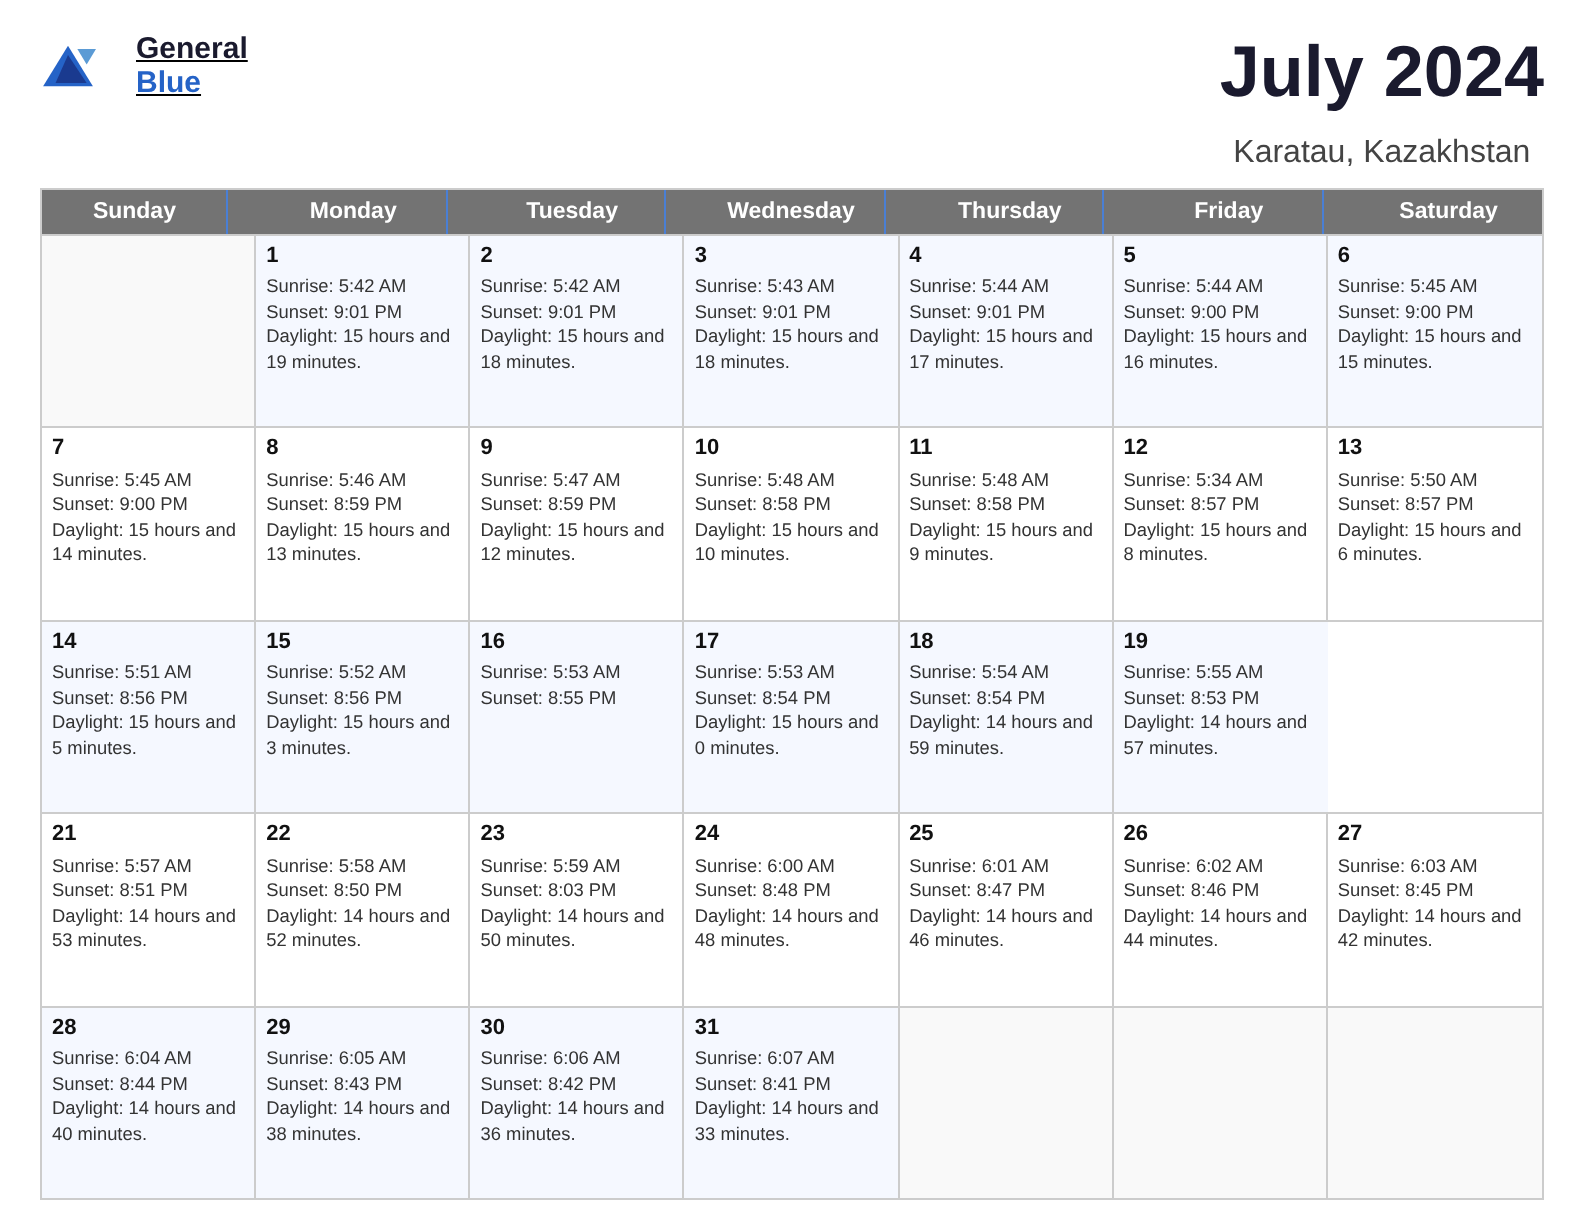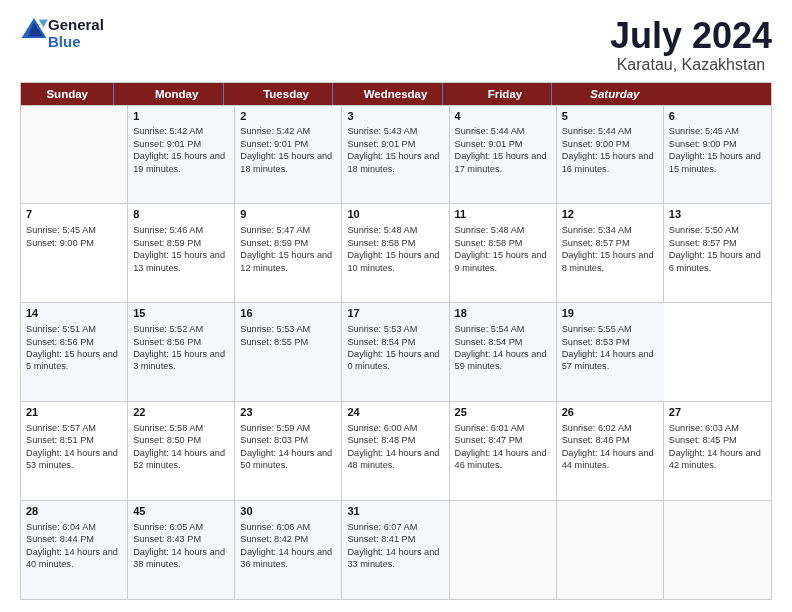--- a/index.html
+++ b/index.html
@@ -18,60 +18,63 @@
       flex-direction: column;
     }
     .header {
       display: flex;
       justify-content: space-between;
       align-items: flex-start;
       margin-bottom: 8px;
     }
     .logo {
       display: flex;
-      gap: 0;
+      align-items: center;
+      gap: 20px;
+      text-decoration: underline;
     }
     .logo-icon {
       width: 28px;
       height: 24px;
     }
     .title-block {
       text-align: center;
     }
     .main-title {
       font-size: 36px;
       font-weight: bold;
       color: #1a1a2e;
       line-height: 1.1;
     }
     .subtitle {
       font-size: 16px;
       color: #444;
+      margin-top: 12px;
     }
     .calendar {
       flex: 1;
       display: flex;
       flex-direction: column;
       border: 1px solid #ccc;
     }
     .cal-header {
       display: grid;
       grid-template-columns: repeat(7, 1fr);
-      background: #7f1d1d;
+      background: #737373;
       gap: 16px;
     }
     .cal-header-cell {
       color: #fff;
       font-size: 11.5px;
       font-weight: bold;
       text-align: center;
       padding: 5px 2px;
       border-right: 1px solid #4a7fd4;
     }
-    .cal-header-cell:last-child { border-right: none; font-style: italic; }
+    .cal-header-cell:last-child { border-right: none; }
     .cal-body {
       display: flex;
       flex-direction: column;
       flex: 1;
     }
     .cal-row {
       display: grid;
       grid-template-columns: repeat(7, 1fr);
       flex: 1;
       border-top: 1px solid #ccc;
@@ -122,20 +125,21 @@
       <div class="subtitle">Karatau, Kazakhstan</div>
     </div>
   </div>
 
   <div class="calendar">
     <div class="cal-header">
     <div class="cal-header-cell">Sunday</div>
         <div class="cal-header-cell">Monday</div>
         <div class="cal-header-cell">Tuesday</div>
         <div class="cal-header-cell">Wednesday</div>
+        <div class="cal-header-cell">Thursday</div>
         <div class="cal-header-cell">Friday</div>
         <div class="cal-header-cell">Saturday</div>
       </div>
     <div class="cal-body">
     <div class="cal-row">
           <div class="cal-cell empty"></div>
           <div class="cal-cell">
             <span class="day-num">1</span>
             <div>Sunrise: 5:42 AM</div>
             <div>Sunset: 9:01 PM</div>
@@ -170,20 +174,21 @@
             <div>Sunrise: 5:45 AM</div>
             <div>Sunset: 9:00 PM</div>
             <div>Daylight: 15 hours and 15 minutes.</div>
           </div>
         </div>
         <div class="cal-row">
           <div class="cal-cell">
             <span class="day-num">7</span>
             <div>Sunrise: 5:45 AM</div>
             <div>Sunset: 9:00 PM</div>
+            <div>Daylight: 15 hours and 14 minutes.</div>
           </div>
           <div class="cal-cell">
             <span class="day-num">8</span>
             <div>Sunrise: 5:46 AM</div>
             <div>Sunset: 8:59 PM</div>
             <div>Daylight: 15 hours and 13 minutes.</div>
           </div>
           <div class="cal-cell">
             <span class="day-num">9</span>
             <div>Sunrise: 5:47 AM</div>
@@ -297,21 +302,21 @@
           </div>
         </div>
         <div class="cal-row">
           <div class="cal-cell">
             <span class="day-num">28</span>
             <div>Sunrise: 6:04 AM</div>
             <div>Sunset: 8:44 PM</div>
             <div>Daylight: 14 hours and 40 minutes.</div>
           </div>
           <div class="cal-cell">
-            <span class="day-num">45</span>
+            <span class="day-num">29</span>
             <div>Sunrise: 6:05 AM</div>
             <div>Sunset: 8:43 PM</div>
             <div>Daylight: 14 hours and 38 minutes.</div>
           </div>
           <div class="cal-cell">
             <span class="day-num">30</span>
             <div>Sunrise: 6:06 AM</div>
             <div>Sunset: 8:42 PM</div>
             <div>Daylight: 14 hours and 36 minutes.</div>
           </div>

